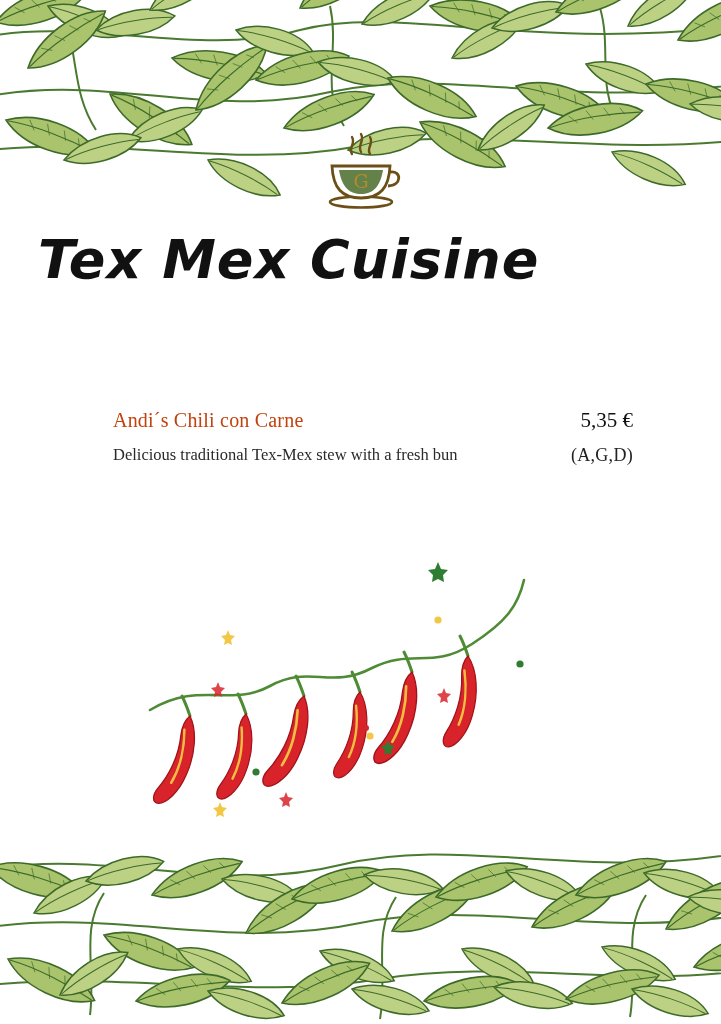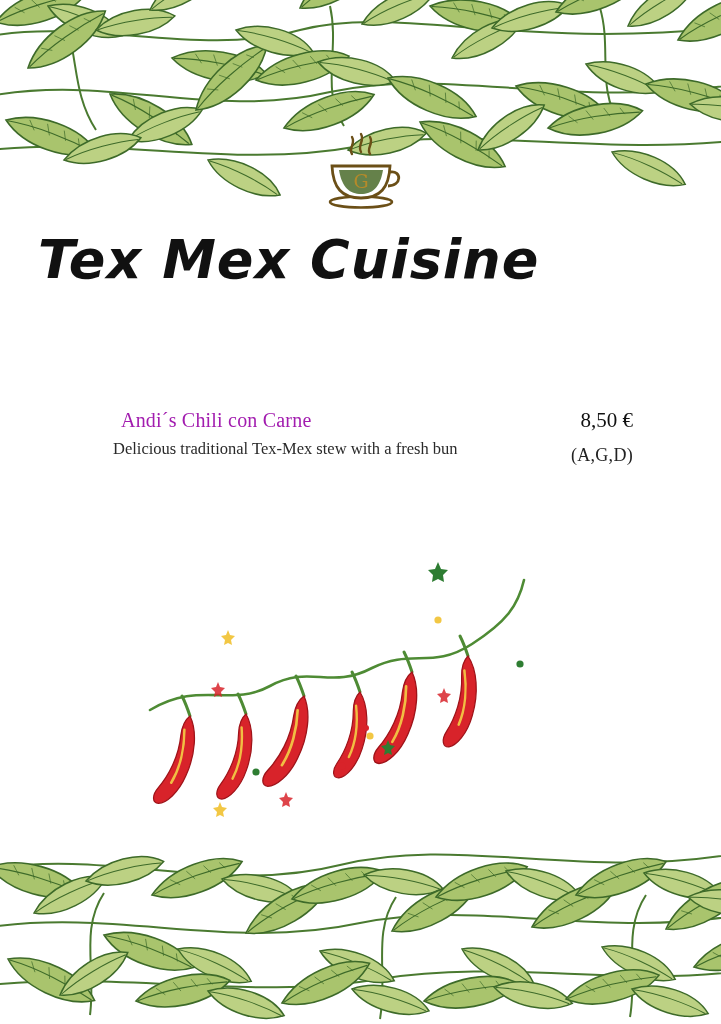--- a/index.html
+++ b/index.html
@@ -67,27 +67,26 @@
   }
   .item-row {
     display: flex;
     align-items: flex-start;
     justify-content: space-between;
   }
   .item-left { width: 390px; }
   .item-name {
     font-family: "Liberation Serif", serif;
     font-size: 20px;
-    color: #a21caf;
+    color: #c2410c;
     letter-spacing: 0.2px;
     line-height: 1.2;
-    margin-left: 8px;
   }
   .item-desc {
-    margin-top: 5px;
+    margin-top: 11px;
     font-family: "Liberation Serif", serif;
     font-size: 16.5px;
     color: #2a2a2a;
     line-height: 1.45;
     max-width: 380px;
   }
   .item-right {
     text-align: right;
     min-width: 95px;
   }
@@ -204,21 +203,21 @@
 
   <div class="title">Tex Mex Cuisine</div>
 
   <div class="menu-section">
     <div class="item-row">
       <div class="item-left">
         <div class="item-name">Andi´s Chili con Carne</div>
         <div class="item-desc">Delicious traditional Tex-Mex stew with a fresh bun</div>
       </div>
       <div class="item-right">
-        <div class="item-price">8,50 €</div>
+        <div class="item-price">5,35 €</div>
         <div class="item-allergens">(A,G,D)</div>
       </div>
     </div>
   </div>
 
   <div class="chili-art">
     <svg viewBox="0 0 480 300" width="480" height="300" xmlns="http://www.w3.org/2000/svg">
       <defs>
         <g id="chili">
 

